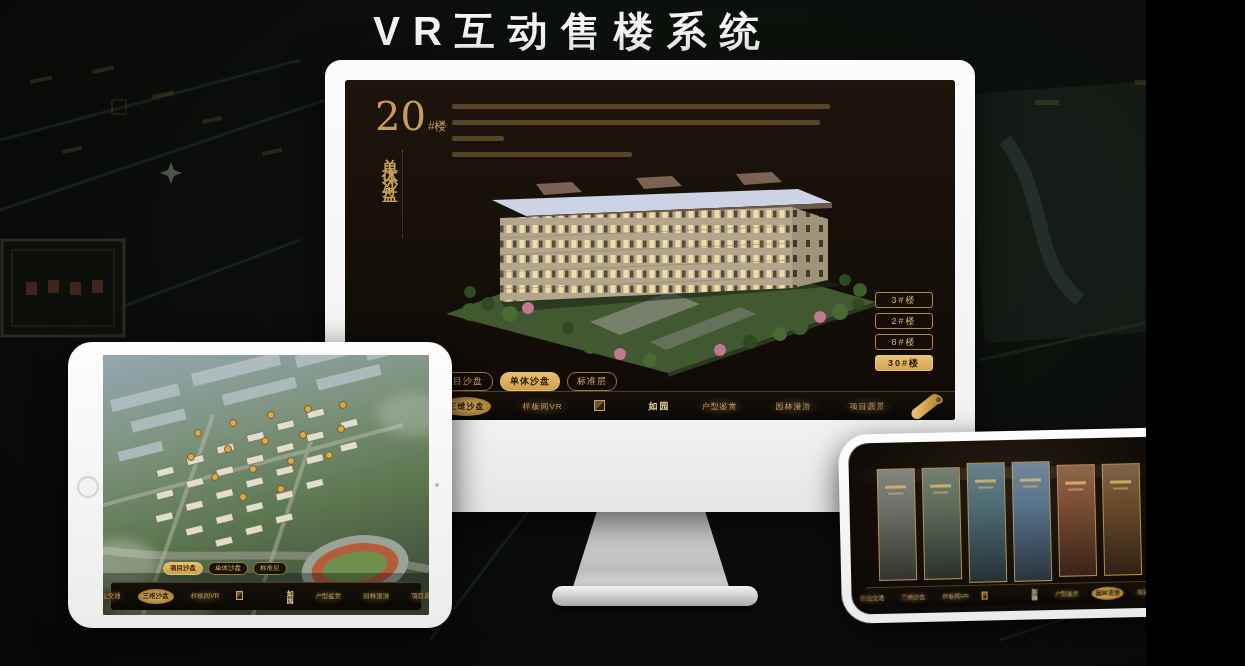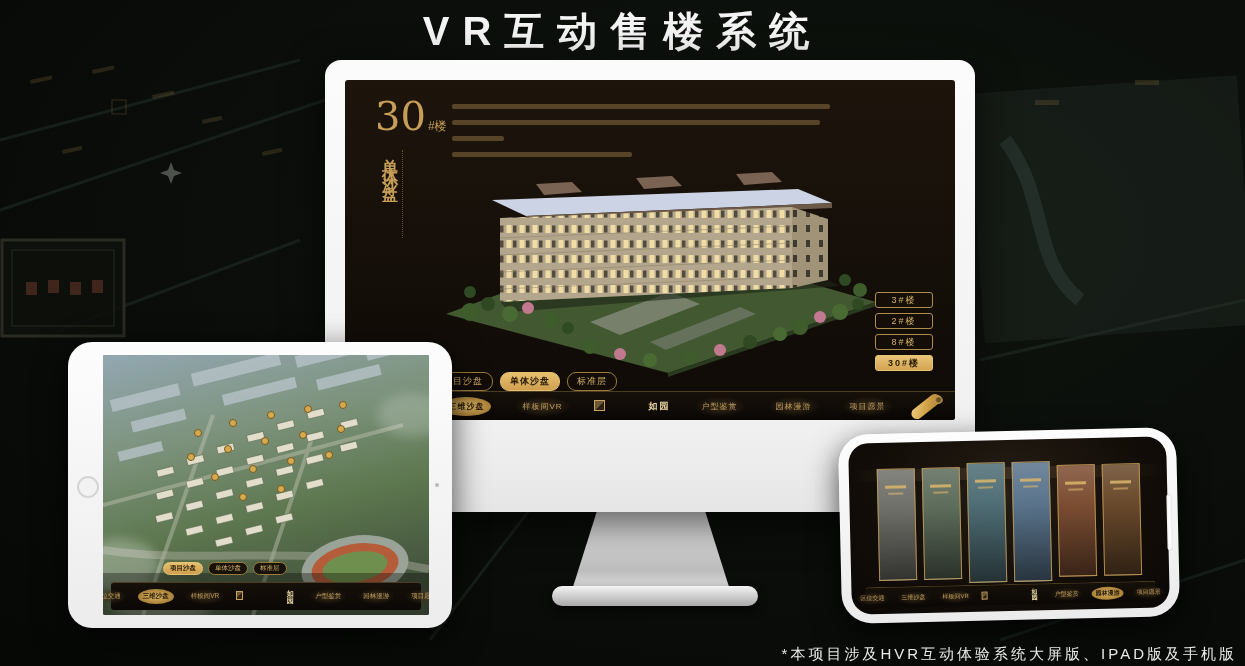--- a/index.html
+++ b/index.html
@@ -1,17 +1,17 @@
 <!DOCTYPE html>
 <html><head>
 <meta charset="utf-8">
 <style>
   html,body { margin:0; padding:0; background:#000; }
   #app {
-    position:relative; width:1245px; height:666px; overflow:hidden;
+    position:relative; width:1146px; height:666px; overflow:hidden;
     background:
       radial-gradient(ellipse at 65% 35%, #11160f 0%, #0a0d0a 55%, #060806 100%);
     font-family:"Liberation Sans", sans-serif;
     text-decoration:underline;
   }
   .bg-map { position:absolute; left:0; top:0; z-index:0; }
 
   
   .page-title {
     position:absolute; top:4px; left:0; width:100%; text-align:center;
@@ -205,21 +205,21 @@
 
   <div class="page-title">VR互动售楼系统</div>
 
   <div class="m-neck"></div>
   <div class="m-base"></div>
 
   <div class="monitor">
     <div class="m-screen">
 
       <div class="block-title">
-        <span class="num">30</span><span class="unit">#楼</span>
+        <span class="num">20</span><span class="unit">#楼</span>
       </div>
       <div class="block-sub">单体沙盘</div>
       <div class="v-line"></div>
 
       <div class="desc">
         <div class="dl w1"></div>
         <div class="dl w2"></div>
         <div class="dl w3"></div>
         <div class="dl w4"></div>
       </div>
@@ -449,15 +449,14 @@
         </span>
         <span class="nav-item">户型鉴赏</span>
         <span class="nav-item on">园林漫游</span>
         <span class="nav-item">项目愿景</span>
         <span class="scroll tilt"></span>
       </div>
     </div>
     <div class="p-slot"></div>
   </div>
 
-  <div class="footnote">*本项目涉及HVR互动体验系统大屏版、IPAD版及手机版</div>
 
 </div>
 
 </body></html>

